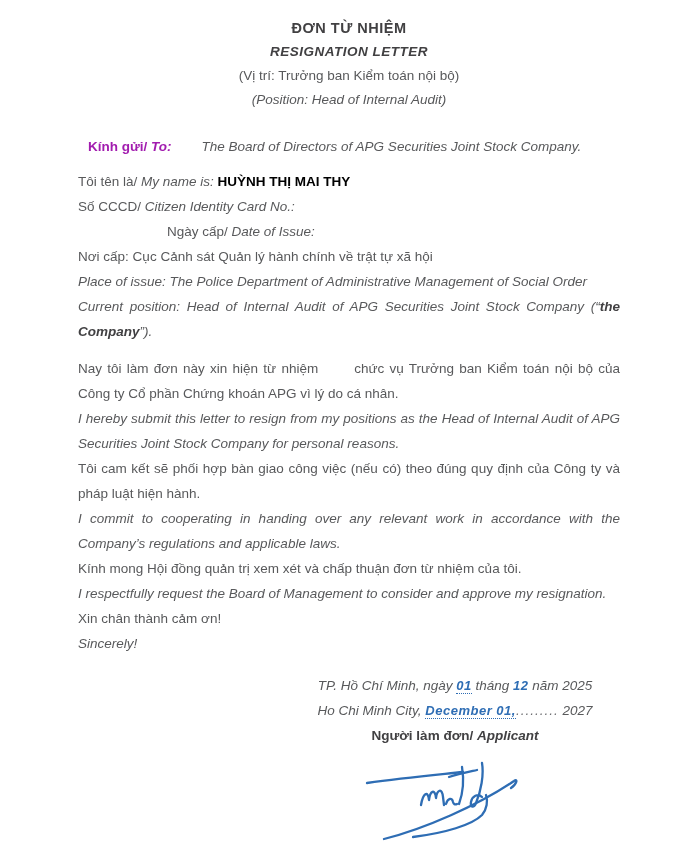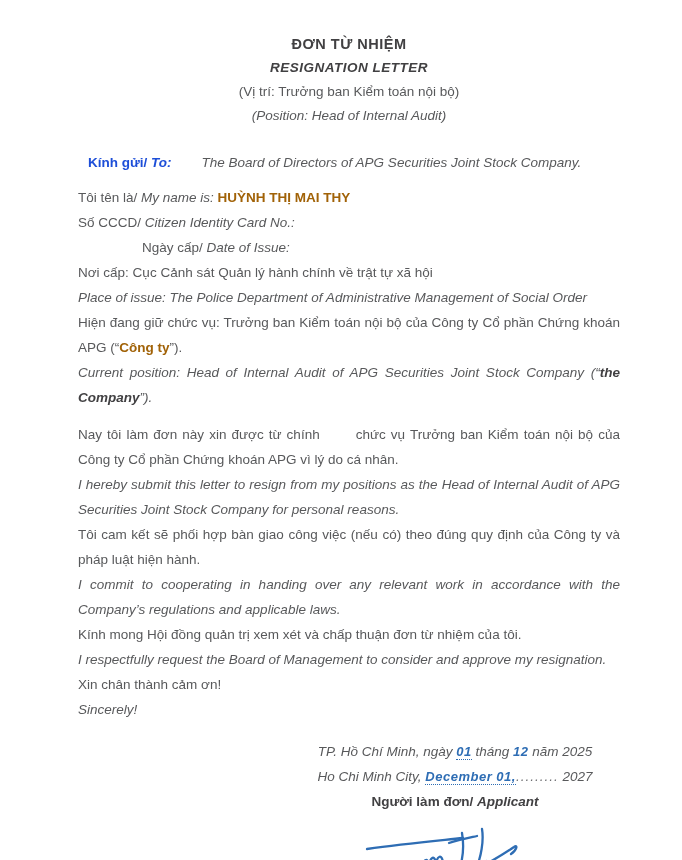--- a/index.html
+++ b/index.html
@@ -6,42 +6,42 @@
   body{
     width:682px;height:860px;
     background:#ffffff;
     font-family:"Liberation Sans","DejaVu Sans",sans-serif;
     color:#58595b;
     overflow:hidden;
   }
   .page{
     box-sizing:border-box;
     width:682px;height:778px;
-    padding:32px 62px 0 78px;
+    padding:16px 62px 0 78px;
     position:relative;
   }
   
   .doc-header{text-align:center;line-height:24px;margin-bottom:22px;}
   .doc-header .t1{font-weight:bold;color:#414042;font-size:14.5px;letter-spacing:.5px;}
   .doc-header .t2{font-weight:bold;font-style:italic;color:#414042;font-size:13.5px;letter-spacing:.5px;}
   .doc-header .t3{font-size:13.5px;}
   .doc-header .t4{font-style:italic;font-size:13.5px;}
   
   .recipient{display:flex;margin:0 0 10px 10px;line-height:25px;font-size:13.5px;}
-  .recipient .label{white-space:nowrap;font-weight:bold;color:#1d4ed8;margin-right:14px;}
+  .recipient .label{white-space:nowrap;font-weight:bold;color:#a21caf;margin-right:14px;}
   .recipient .label .it{font-style:italic;}
   .recipient .lines .en{font-style:italic;margin-left:16px;}
   
   .line, .para{font-size:13.5px;line-height:25px;}
   .para{text-align:justify;}
   .it{font-style:italic;}
-  .b{font-weight:bold;color:#a16207;}
+  .b{font-weight:bold;color:#000000;}
   .bi{font-weight:bold;font-style:italic;color:#414042;}
   .cols{display:flex;flex-direction:column;}
-  .col-right{margin-left:64px;}
+  .col-right{margin-left:89px;}
   .gap{display:inline-block;width:36px;}
   .spacer-sm{height:12px;}
   
   .closing{width:330px;margin:17px 0 0 auto;text-align:center;line-height:25px;font-size:13.5px;}
   .closing .l1{font-style:italic;white-space:nowrap;}
   .closing .l2{font-style:italic;white-space:nowrap;}
   .hand{
     color:#2e6db4;font-style:italic;font-weight:bold;
     font-size:13px;letter-spacing:.5px;
   }
@@ -85,33 +85,30 @@
         <span>Số CCCD/</span>
         <span class="it">Citizen Identity Card No.:</span>
       </span>
       <span class="col-right">
         <span>Ngày cấp/</span>
         <span class="it">Date of Issue:</span>
       </span>
     </div>
     <div class="line">Nơi cấp: Cục Cảnh sát Quản lý hành chính về trật tự xã hội</div>
     <div class="line it">Place of issue: The Police Department of Administrative Management of Social Order</div>
-    <div class="para">
-      <span>Hiện đang giữ chức vụ: Trưởng ban Kiểm toán nội bộ của Công ty Cổ phần Chứng khoán APG (“</span><span class="b">Công ty</span><span>”).</span>
-    </div>
     <div class="para it">
       <span>Current position: Head of Internal Audit of APG Securities Joint Stock Company (“</span><span class="bi">the Company</span><span>”).</span>
     </div>
   </div>
 
   <div class="spacer-sm"></div>
 
   <div>
     <div class="para">
-      <span>Nay tôi làm đơn này xin được từ chính</span><span class="gap"></span><span>chức vụ Trưởng ban Kiểm toán nội bộ của Công ty Cổ phần Chứng khoán APG vì lý do cá nhân.</span>
+      <span>Nay tôi làm đơn này xin hiện từ nhiệm</span><span class="gap"></span><span>chức vụ Trưởng ban Kiểm toán nội bộ của Công ty Cổ phần Chứng khoán APG vì lý do cá nhân.</span>
     </div>
     <div class="para it">I hereby submit this letter to resign from my positions as the Head of Internal Audit of APG Securities Joint Stock Company for personal reasons.</div>
     <div class="para">Tôi cam kết sẽ phối hợp bàn giao công việc (nếu có) theo đúng quy định của Công ty và pháp luật hiện hành.</div>
     <div class="para it">I commit to cooperating in handing over any relevant work in accordance with the Company’s regulations and applicable laws.</div>
     <div class="line">Kính mong Hội đồng quản trị xem xét và chấp thuận đơn từ nhiệm của tôi.</div>
     <div class="line it">I respectfully request the Board of Management to consider and approve my resignation.</div>
     <div class="line">Xin chân thành cảm ơn!</div>
     <div class="line it">Sincerely!</div>
   </div>
 

